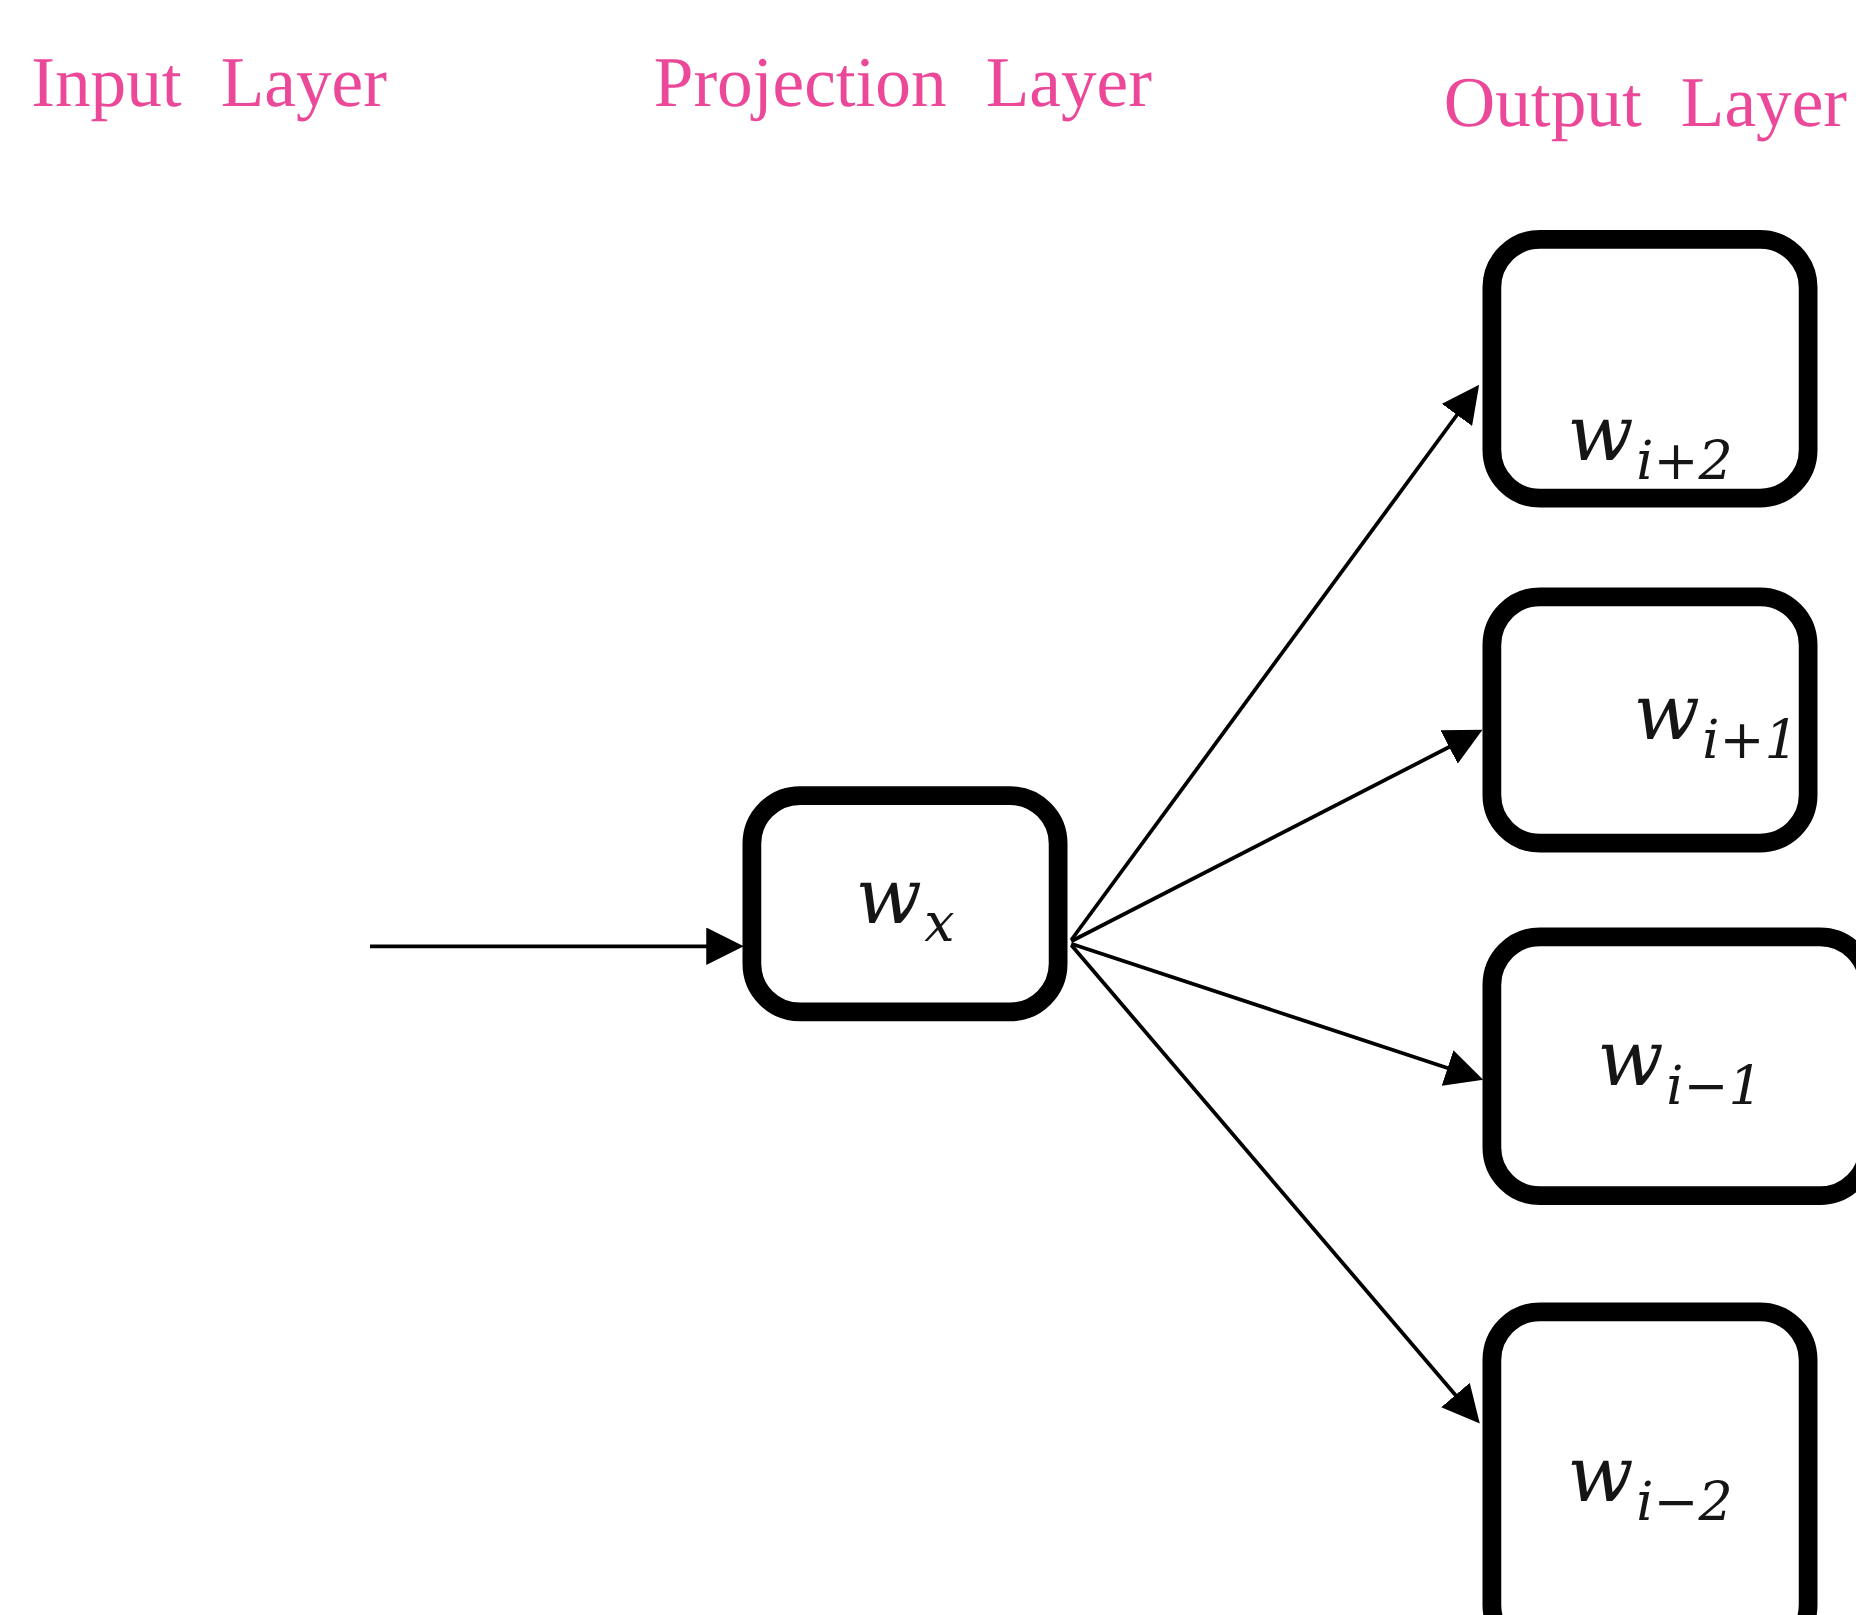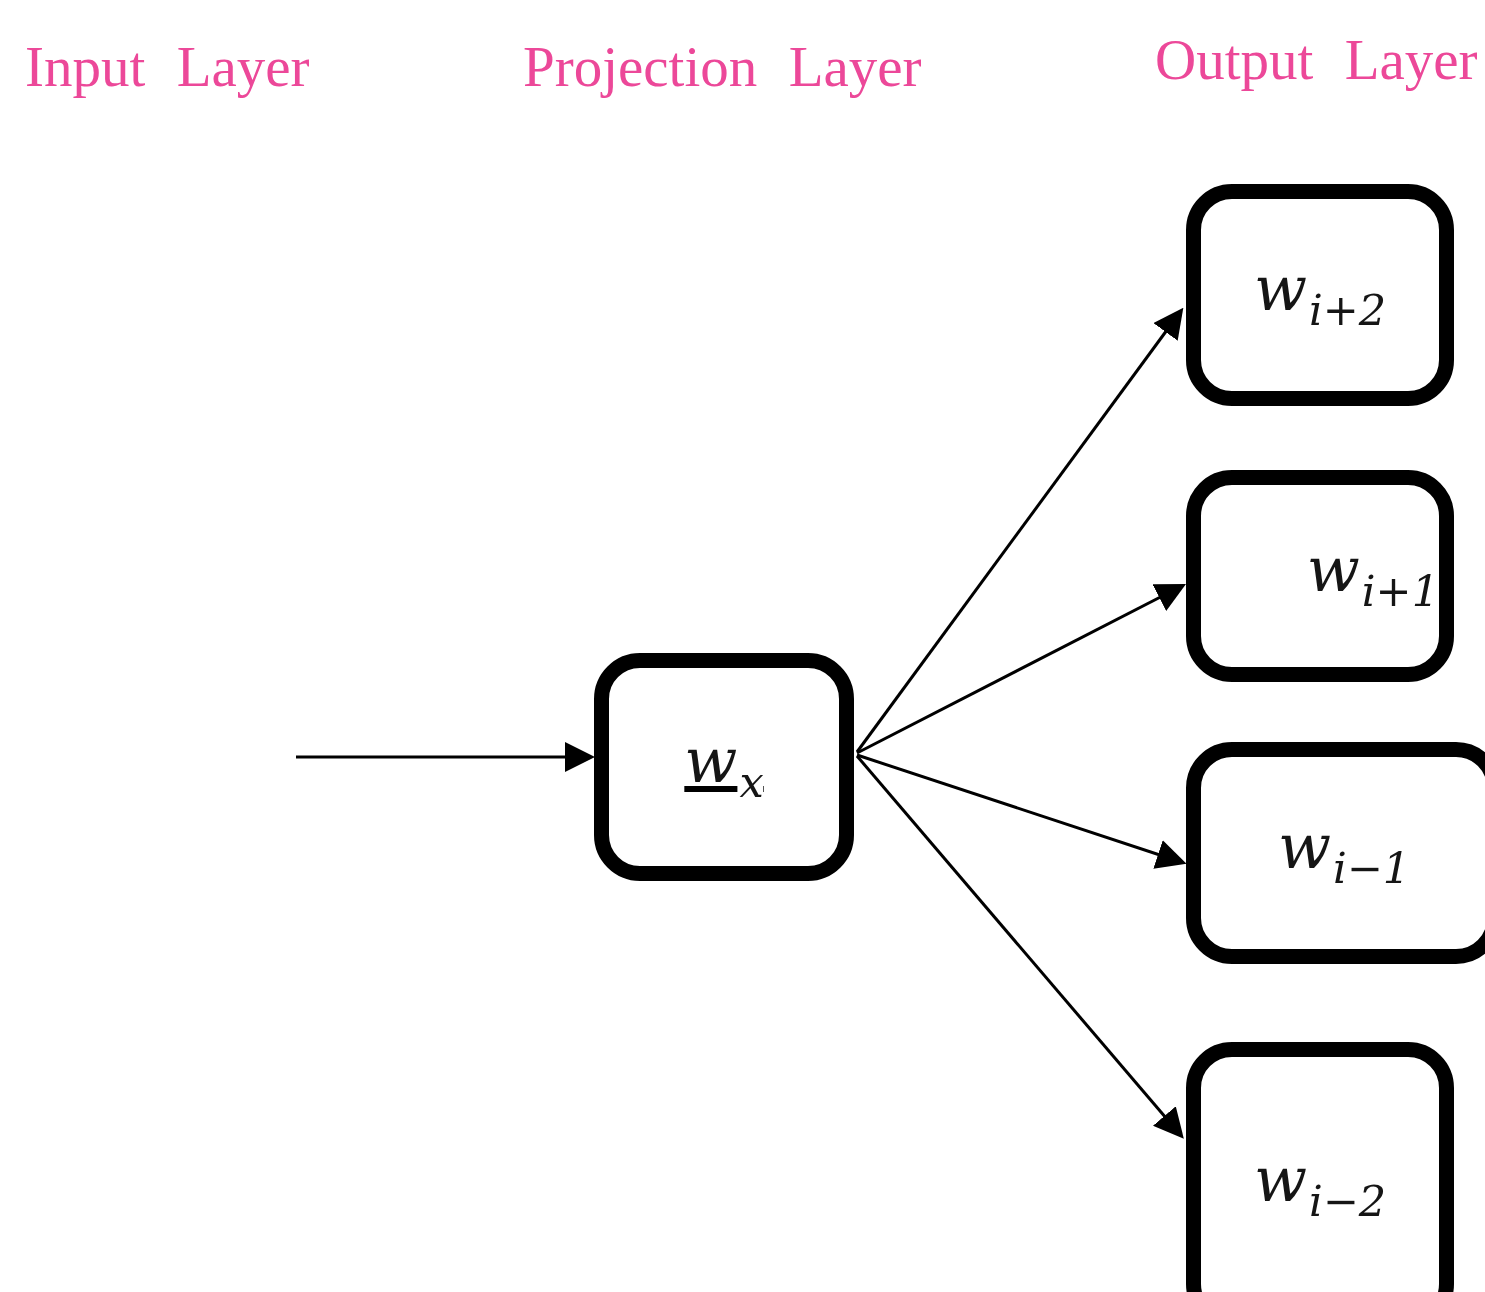--- a/index.html
+++ b/index.html
@@ -18,42 +18,42 @@
   .layer-title {
     position: absolute;
     font-size: 57px;
     line-height: 1;
     color: #ec4899;
     white-space: nowrap;
     word-spacing: 0.30em;
   }
   #title-input      { left: 25px;   top: 38px; }
   #title-projection { left: 523px;  top: 38px; }
-  #title-output     { left: 1155px; top: 31px; }
+  #title-output     { left: 1155px; top: 54px; }
 
   .edges-svg {
     position: absolute;
     left: 0; top: 0;
     width: 1485px;
     height: 1292px;
   }
 
   .node {
     position: absolute;
     box-sizing: border-box;
     background: #ffffff;
     border: 15px solid #000000;
     border-radius: 46px;
     display: flex;
     align-items: center;
     justify-content: center;
   }
   #node-wi  { left: 36px;   top: 645px;  width: 260px; height: 220px; }
-  #node-wx  { left: 594px;  top: 653px;  width: 260px; height: 228px; text-decoration: underline; }
-  #node-wi-plus-2  { left: 1186px; top: 184px;  width: 268px; height: 222px; }
+  #node-wx  { left: 594px;  top: 629px;  width: 260px; height: 188px; }
+  #node-wi-plus-2  { left: 1186px; top: 184px;  width: 268px; height: 222px; align-items: flex-end; }
   #node-wi-plus-1  { left: 1186px; top: 470px;  width: 268px; height: 212px; justify-content: flex-end; }
   #node-wi-minus-1 { left: 1186px; top: 742px;  width: 316px; height: 222px; }
   #node-wi-minus-2 { left: 1186px; top: 1042px; width: 268px; height: 288px; }
 
   .math {
     font-family: "DejaVu Serif", serif;
     font-style: italic;
     font-size: 62px;
     line-height: 1;
     color: #151515;

